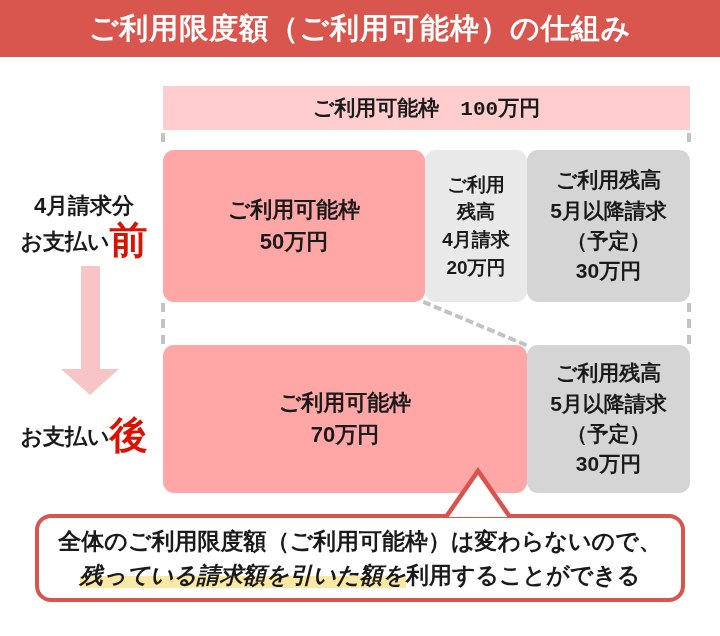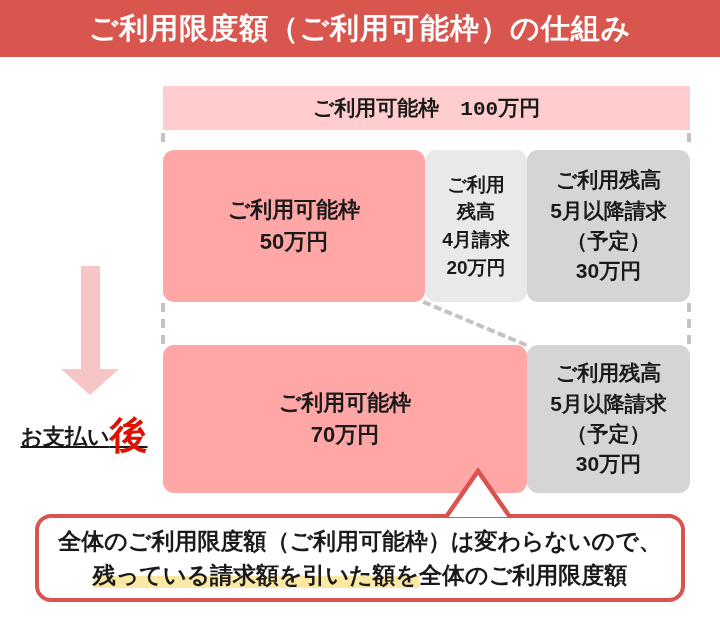--- a/index.html
+++ b/index.html
@@ -33,48 +33,52 @@
   .seg{display:flex;align-items:center;justify-content:center;text-align:center;
        white-space:pre-line;line-height:1.45;border-radius:11px;}
   .seg.pink{background:var(--bar-pink);font-size:22px;}
   .seg.glight{background:var(--bar-gray-light);font-size:19px;}
   .seg.gdark{background:var(--bar-gray-dark);font-size:21px;}
   .w262{width:262px;} .w102{width:102px;} .w163{width:163px;} .w364{width:364px;}
   .row-label{position:absolute;left:8px;width:152px;text-align:center;font-size:22px;
              line-height:1.3;}
   .row-label .accent{color:var(--accent-red);font-size:38px;line-height:1;vertical-align:-4px;}
   .label-before{top:192px;}
-  .label-after{top:416px;text-decoration:underline;}
+  .label-after{top:416px;}
   .arrow-shaft{position:absolute;left:81px;top:266px;width:19px;height:104px;background:var(--arrow-pink);}
   .arrow-head{position:absolute;left:61px;top:369px;width:0;height:0;
               border-left:29px solid transparent;border-right:29px solid transparent;
               border-top:26px solid var(--arrow-pink);}
   .note-box{position:absolute;left:35px;top:514px;width:650px;height:88px;background:#fff;
             border:4px solid var(--box-border);border-radius:16px;z-index:2;
             display:flex;flex-direction:column;align-items:center;justify-content:center;
             font-size:23px;line-height:34px;text-align:center;}
-  .note-box .hl{background:linear-gradient(transparent 52%,var(--highlight-yellow) 52%);}
+  .note-box .hl{background:linear-gradient(transparent 52%,var(--highlight-yellow) 52%);font-style:italic;}
   .pointer{position:absolute;left:440px;top:466px;width:76px;height:53px;z-index:3;}
 </style>
 </head>
 <body>
 
 <div class="page">
 
   <div class="banner">
     <h1>ご利用限度額（ご利用可能枠）の仕組み</h1>
   </div>
 
   <div class="total-bar">
     <span>ご利用可能枠　100万円</span>
   </div>
 
   <div class="vdash tl"></div>
   <div class="vdash tr"></div>
 
+  <div class="row-label label-before">
+    <div>4月請求分</div>
+    <div><span>お支払い</span><span class="accent">前</span></div>
+  </div>
 
   <div class="bar-row row-before">
     <div class="seg pink w262">ご利用可能枠
 50万円</div>
     <div class="seg glight w102">ご利用
 残高
 4月請求
 20万円</div>
     <div class="seg gdark w163">ご利用残高
 5月以降請求
@@ -101,16 +105,16 @@
 （予定）
 30万円</div>
   </div>
 
   <svg class="pointer" viewBox="0 0 76 53">
     <path d="M6,51 L38,5 L70,51" fill="#ffffff" stroke="#d9534f" stroke-width="4.5" stroke-linejoin="miter"></path>
   </svg>
 
   <div class="note-box">
     <div>全体のご利用限度額（ご利用可能枠）は変わらないので、</div>
-    <div><span class="hl">残っている請求額を引いた額を</span><span>全体のご利用限度額</span></div>
+    <div><span class="hl">残っている請求額を引いた額を</span><span>利用することができる</span></div>
   </div>
 
 </div>
 
 </body></html>

